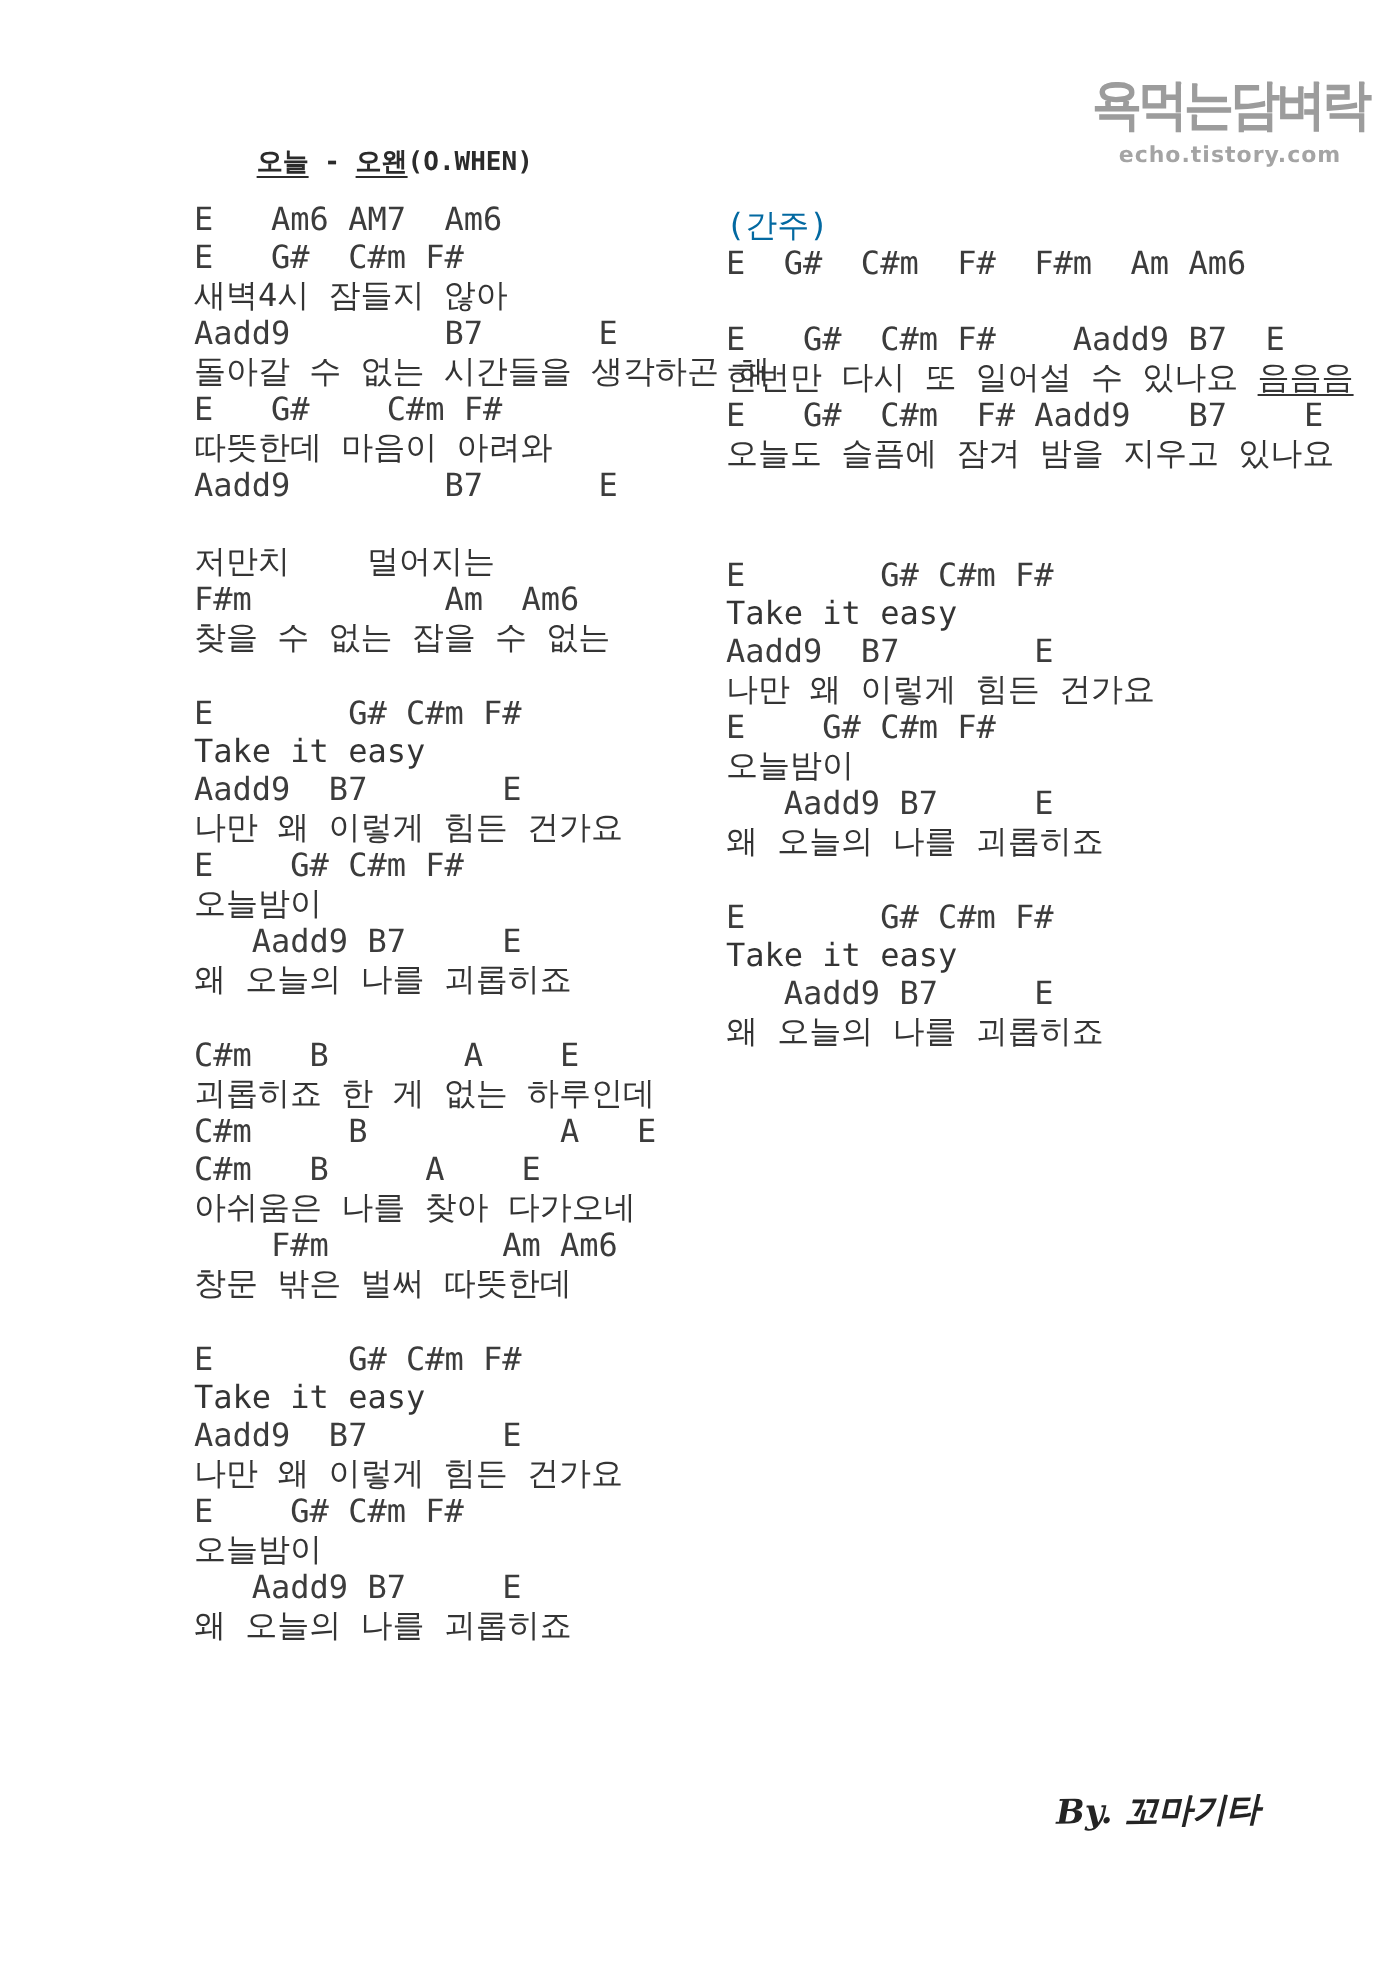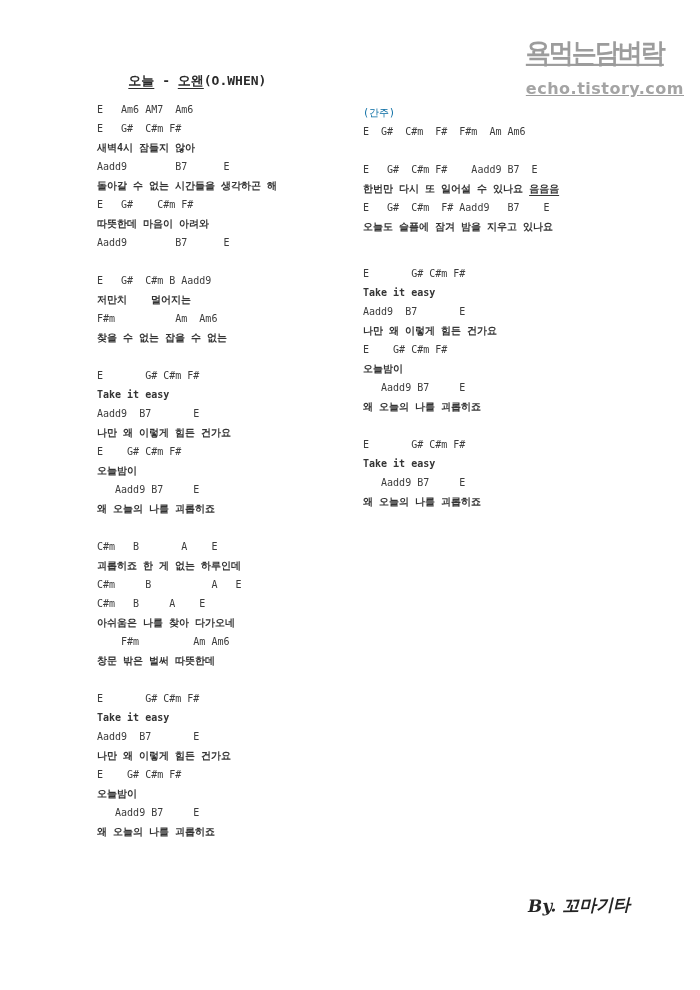--- a/index.html
+++ b/index.html
@@ -17,46 +17,46 @@
   .title {
     position: absolute; left: 97px; top: 57px;
     font-size: 13px; font-weight: 600; color: #2b2b2b;
     white-space: pre; letter-spacing: 0px;
   }
   .u { text-decoration: underline; text-underline-offset: 3px; }
 
   
   .logo {
     position: absolute; top: 40px; right: 16px;
-    text-align: left; color: #9c9c9c; text-decoration: underline;
+    text-align: center; color: #9c9c9c;
   }
   .logo-main {
     font-family: "DejaVu Sans", "Liberation Sans", sans-serif;
     font-weight: 800; font-size: 25px; line-height: 26px;
     letter-spacing: -2px; transform: scaleY(1.08);
     color: #9c9c9c; white-space: nowrap;
   }
   .logo-url {
     font-family: "DejaVu Sans", "Liberation Sans", sans-serif;
-    font-weight: 700; font-size: 16px; line-height: 13px;
-    letter-spacing: 0.5px; color: #a4a4a4; margin-top: 16px;
+    font-weight: 700; font-size: 11px; line-height: 13px;
+    letter-spacing: 0.5px; color: #a4a4a4; margin-top: 5px;
   }
 
   
   .col { position: absolute; font-size: 14px; }
   .col-left  { left: 97px;  top: 100px; width: 275px; }
   .col-right { left: 363px; top: 103px; width: 330px; }
   .stanza { margin-bottom: 19px; }
-  .stanza.extra-gap { margin-bottom: 28px; }
+  .stanza.extra-gap { margin-bottom: 42px; }
   .line {
     height: 19px; line-height: 19px;
-    white-space: pre; font-size: 10px;
+    white-space: pre; font-size: 16px;
   }
   .line.chord { color: #3c3c3c; }
-  .line.lyric { color: #343434; font-weight: bold; }
+  .line.lyric { color: #343434; }
   .line.label { color: #0369a1; }
 
   
   .signature {
     position: absolute; left: 528px; top: 894px;
     font-family: "DejaVu Serif", "Liberation Serif", serif;
     font-style: italic; font-weight: 700;
     font-size: 17px; color: #242424;
     transform: rotate(-1deg);
     white-space: pre;
@@ -81,21 +81,20 @@
         <div class="line chord">E   Am6 AM7  Am6</div>
         <div class="line chord">E   G#  C#m F#</div>
         <div class="line lyric">새벽4시 잠들지 않아</div>
         <div class="line chord">Aadd9        B7      E</div>
         <div class="line lyric">돌아갈 수 없는 시간들을 생각하곤 해</div>
         <div class="line chord">E   G#    C#m F#</div>
         <div class="line lyric">따뜻한데 마음이 아려와</div>
         <div class="line chord">Aadd9        B7      E</div>
       </div>
       <div class="stanza">
-        <div class="line chord">E   G#  C#m B Aadd9</div>
         <div class="line lyric">저만치    멀어지는</div>
         <div class="line chord">F#m          Am  Am6</div>
         <div class="line lyric">찾을 수 없는 잡을 수 없는</div>
       </div>
       <div class="stanza">
         <div class="line chord">E       G# C#m F#</div>
         <div class="line lyric">Take it easy</div>
         <div class="line chord">Aadd9  B7       E</div>
         <div class="line lyric">나만 왜 이렇게 힘든 건가요</div>
         <div class="line chord">E    G# C#m F#</div>

